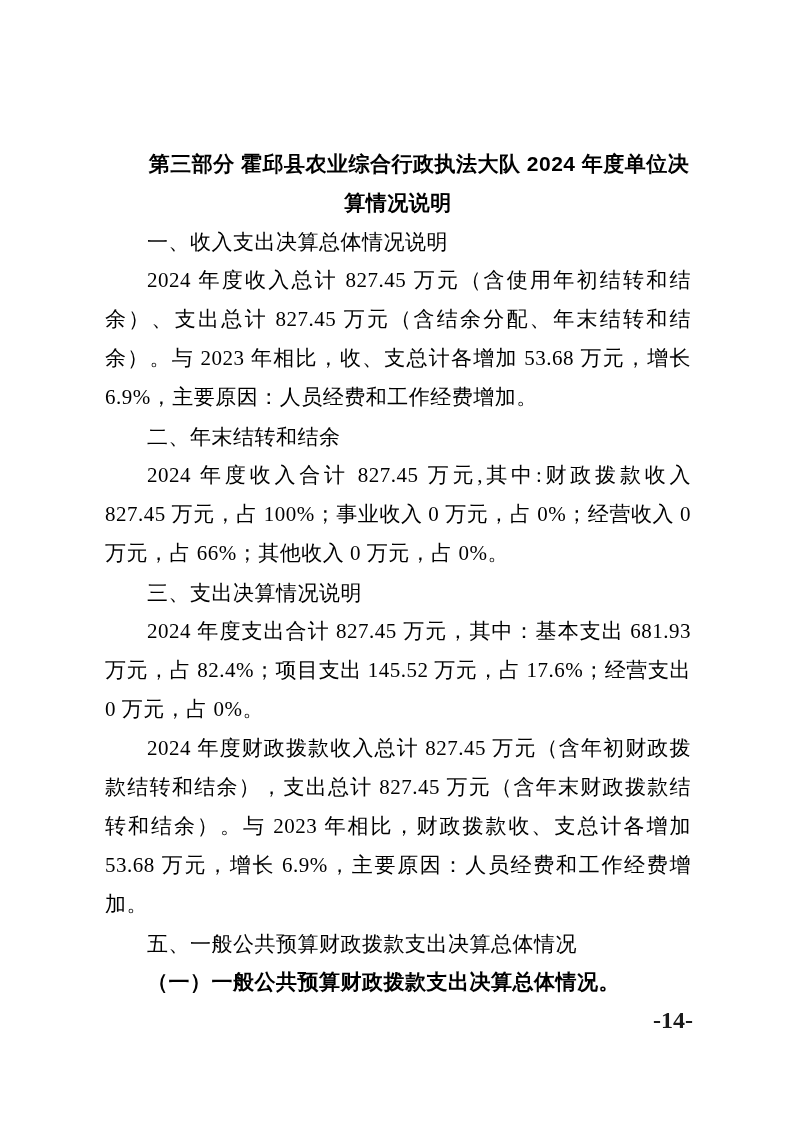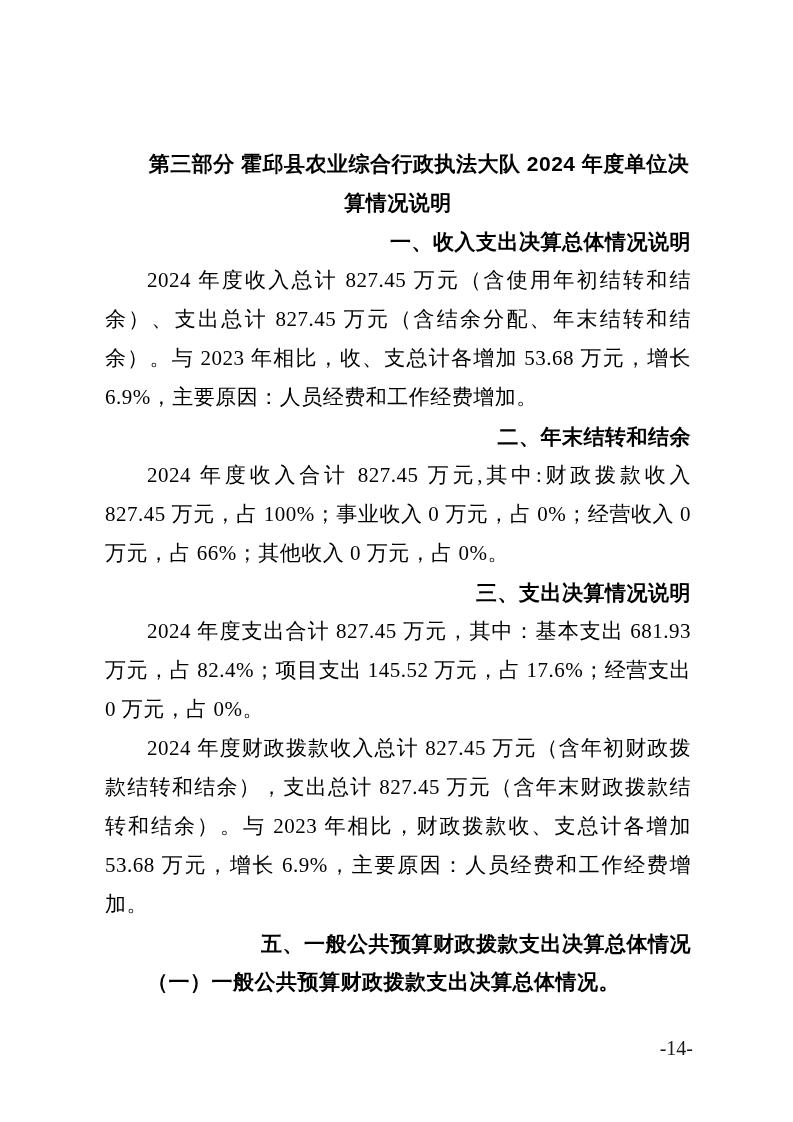--- a/index.html
+++ b/index.html
@@ -28,40 +28,40 @@
     line-height: 39px;
     letter-spacing: 0.5px;
   }
   .part-title {
     font-family: "Liberation Sans", "DejaVu Sans", sans-serif;
     font-weight: bold;
     text-align: center;
   }
   .sec-heading {
     font-family: "Liberation Sans", "DejaVu Sans", sans-serif;
-    font-weight: bold;
-    text-align: right;
+    font-weight: normal;
   }
   .body-para {
     font-family: "Liberation Serif", "DejaVu Serif", serif;
     text-align: justify;
     text-justify: inter-character;
   }
   .sub-heading {
     font-family: "Liberation Serif", "DejaVu Serif", serif;
     font-weight: bold;
   }
   .page-number {
     position: absolute;
-    top: 1036px;
+    top: 1008px;
     right: 100px;
     font-family: "Liberation Serif", "DejaVu Serif", serif;
-    font-size: 20px;
+    font-size: 24px;
     line-height: 24px;
     color: #1a1a1a;
+    font-weight: bold;
   }
 </style>
 </head>
 <body>
 
 <div class="page">
 
   <p class="part-title">第三部分 霍邱县农业综合行政执法大队 2024 年度单位决算情况说明</p>
 
   <p class="sec-heading">一、收入支出决算总体情况说明</p>

